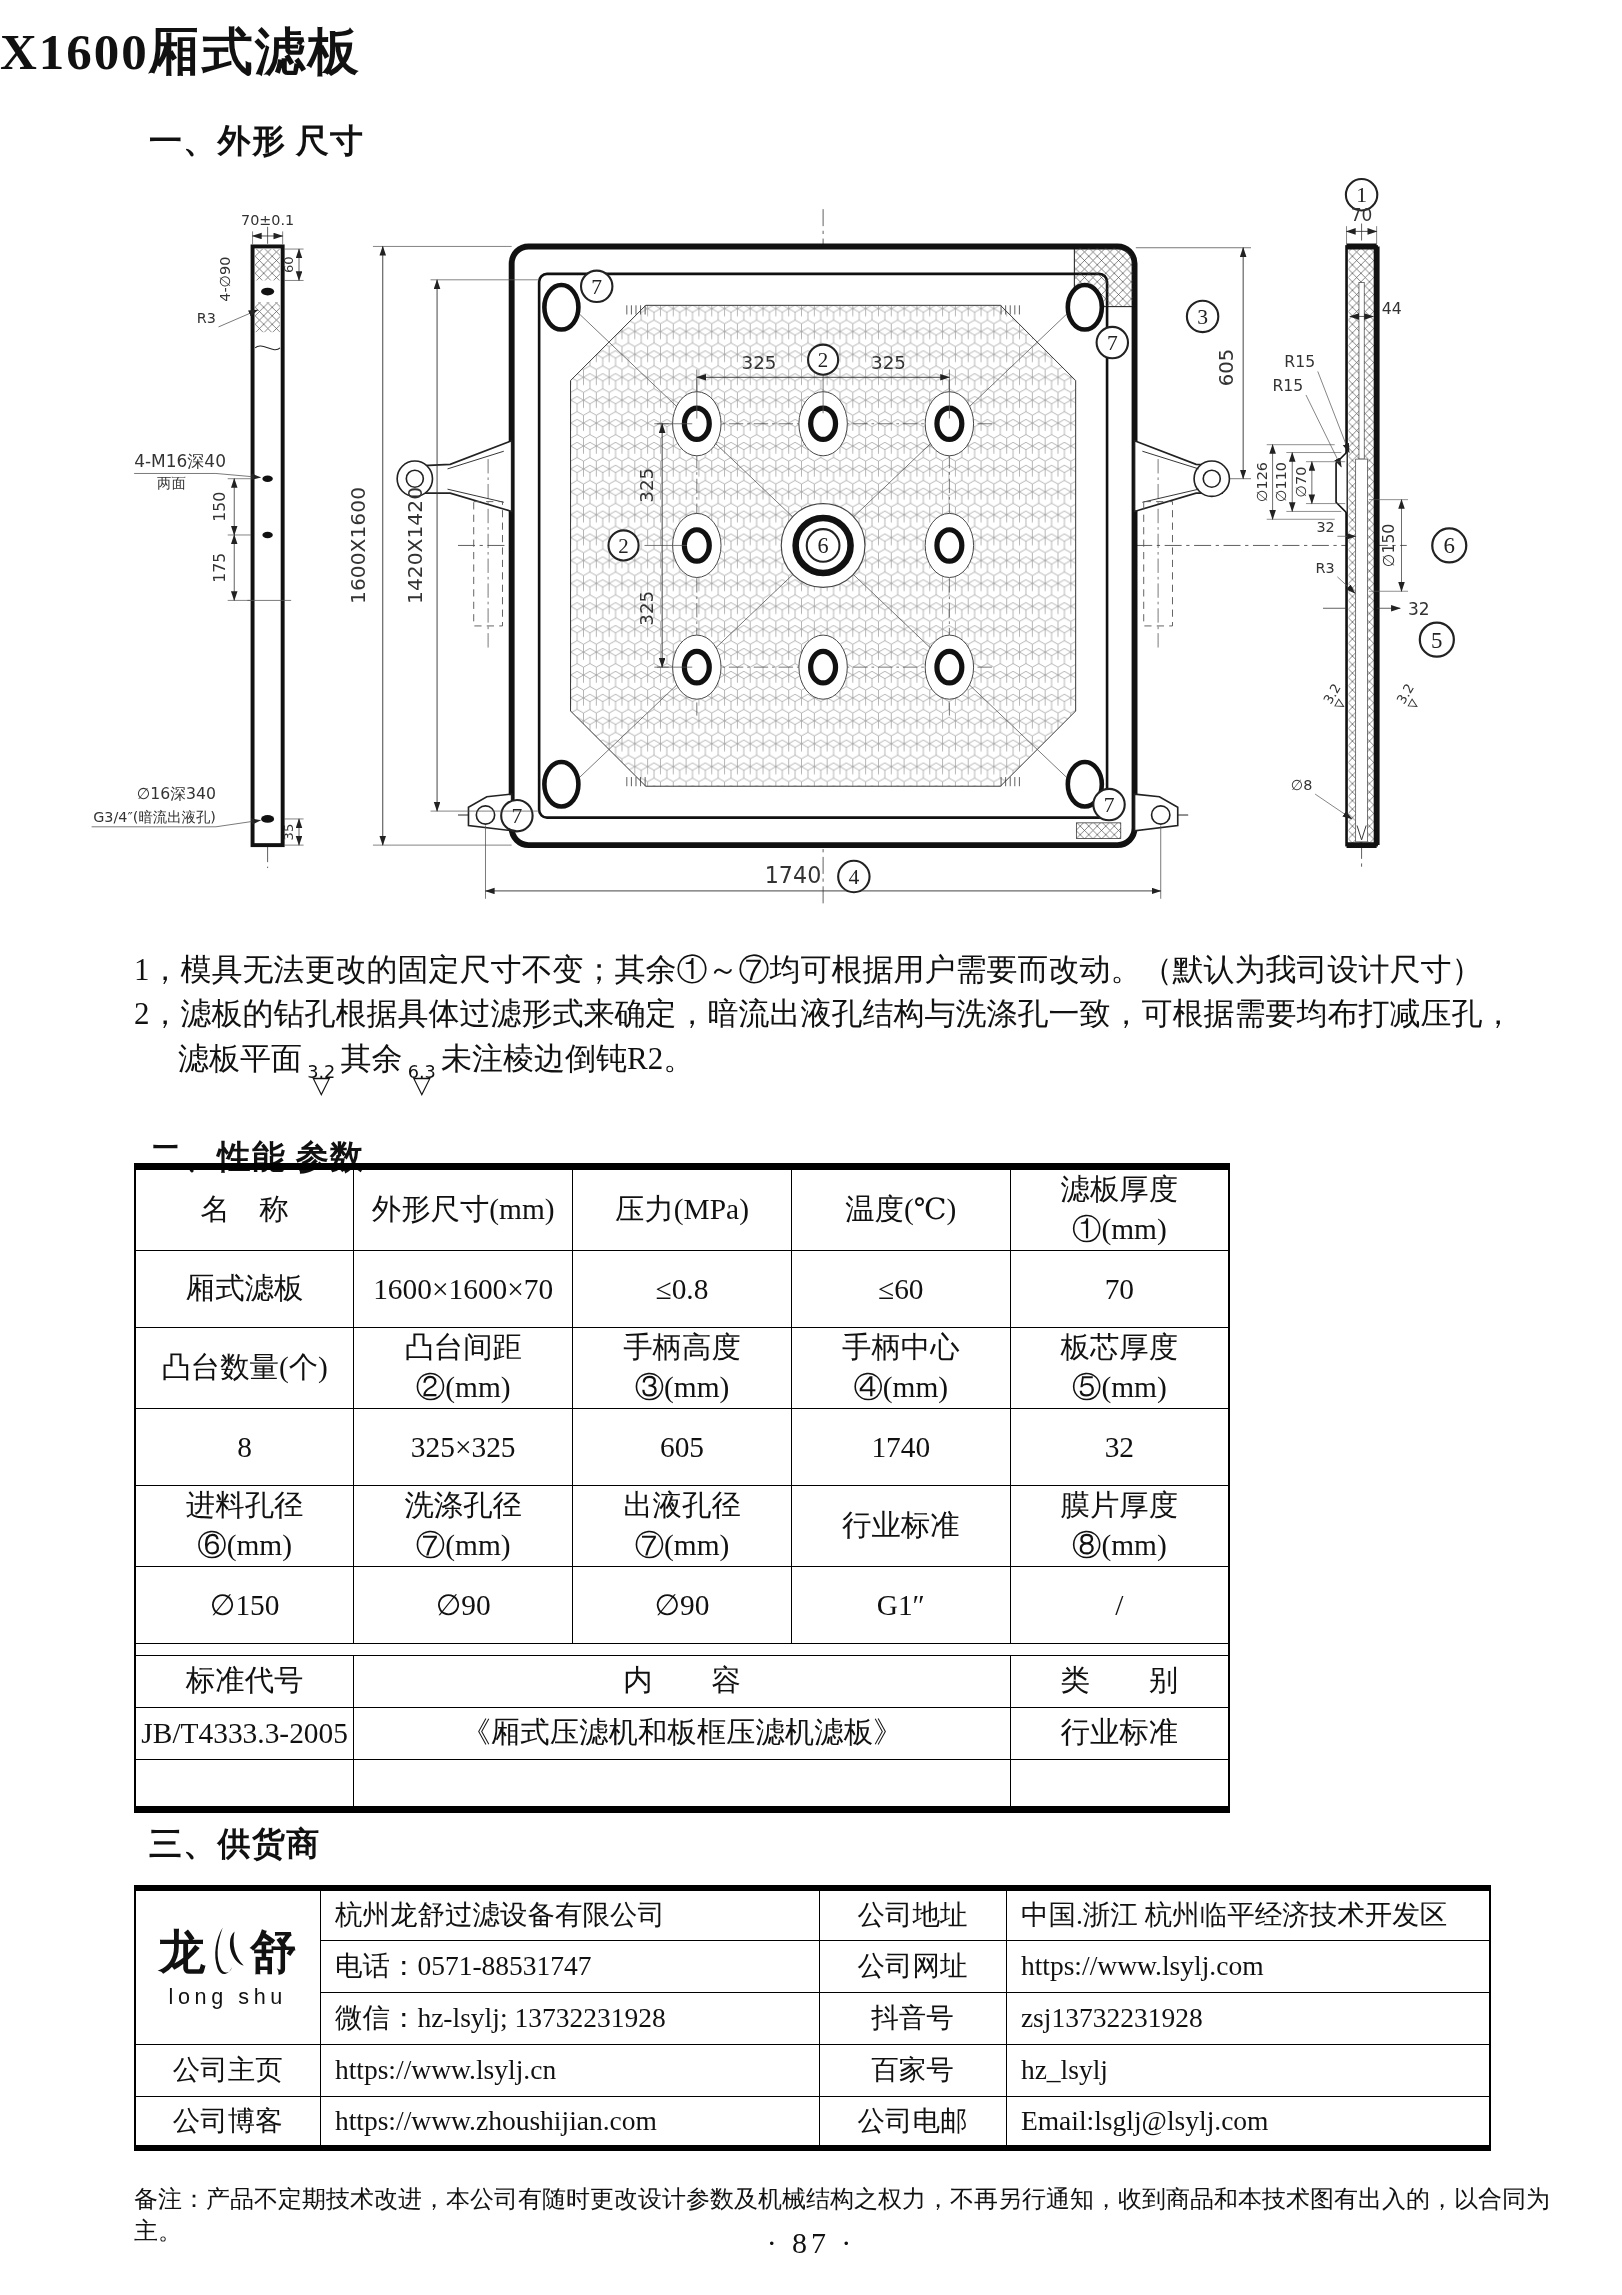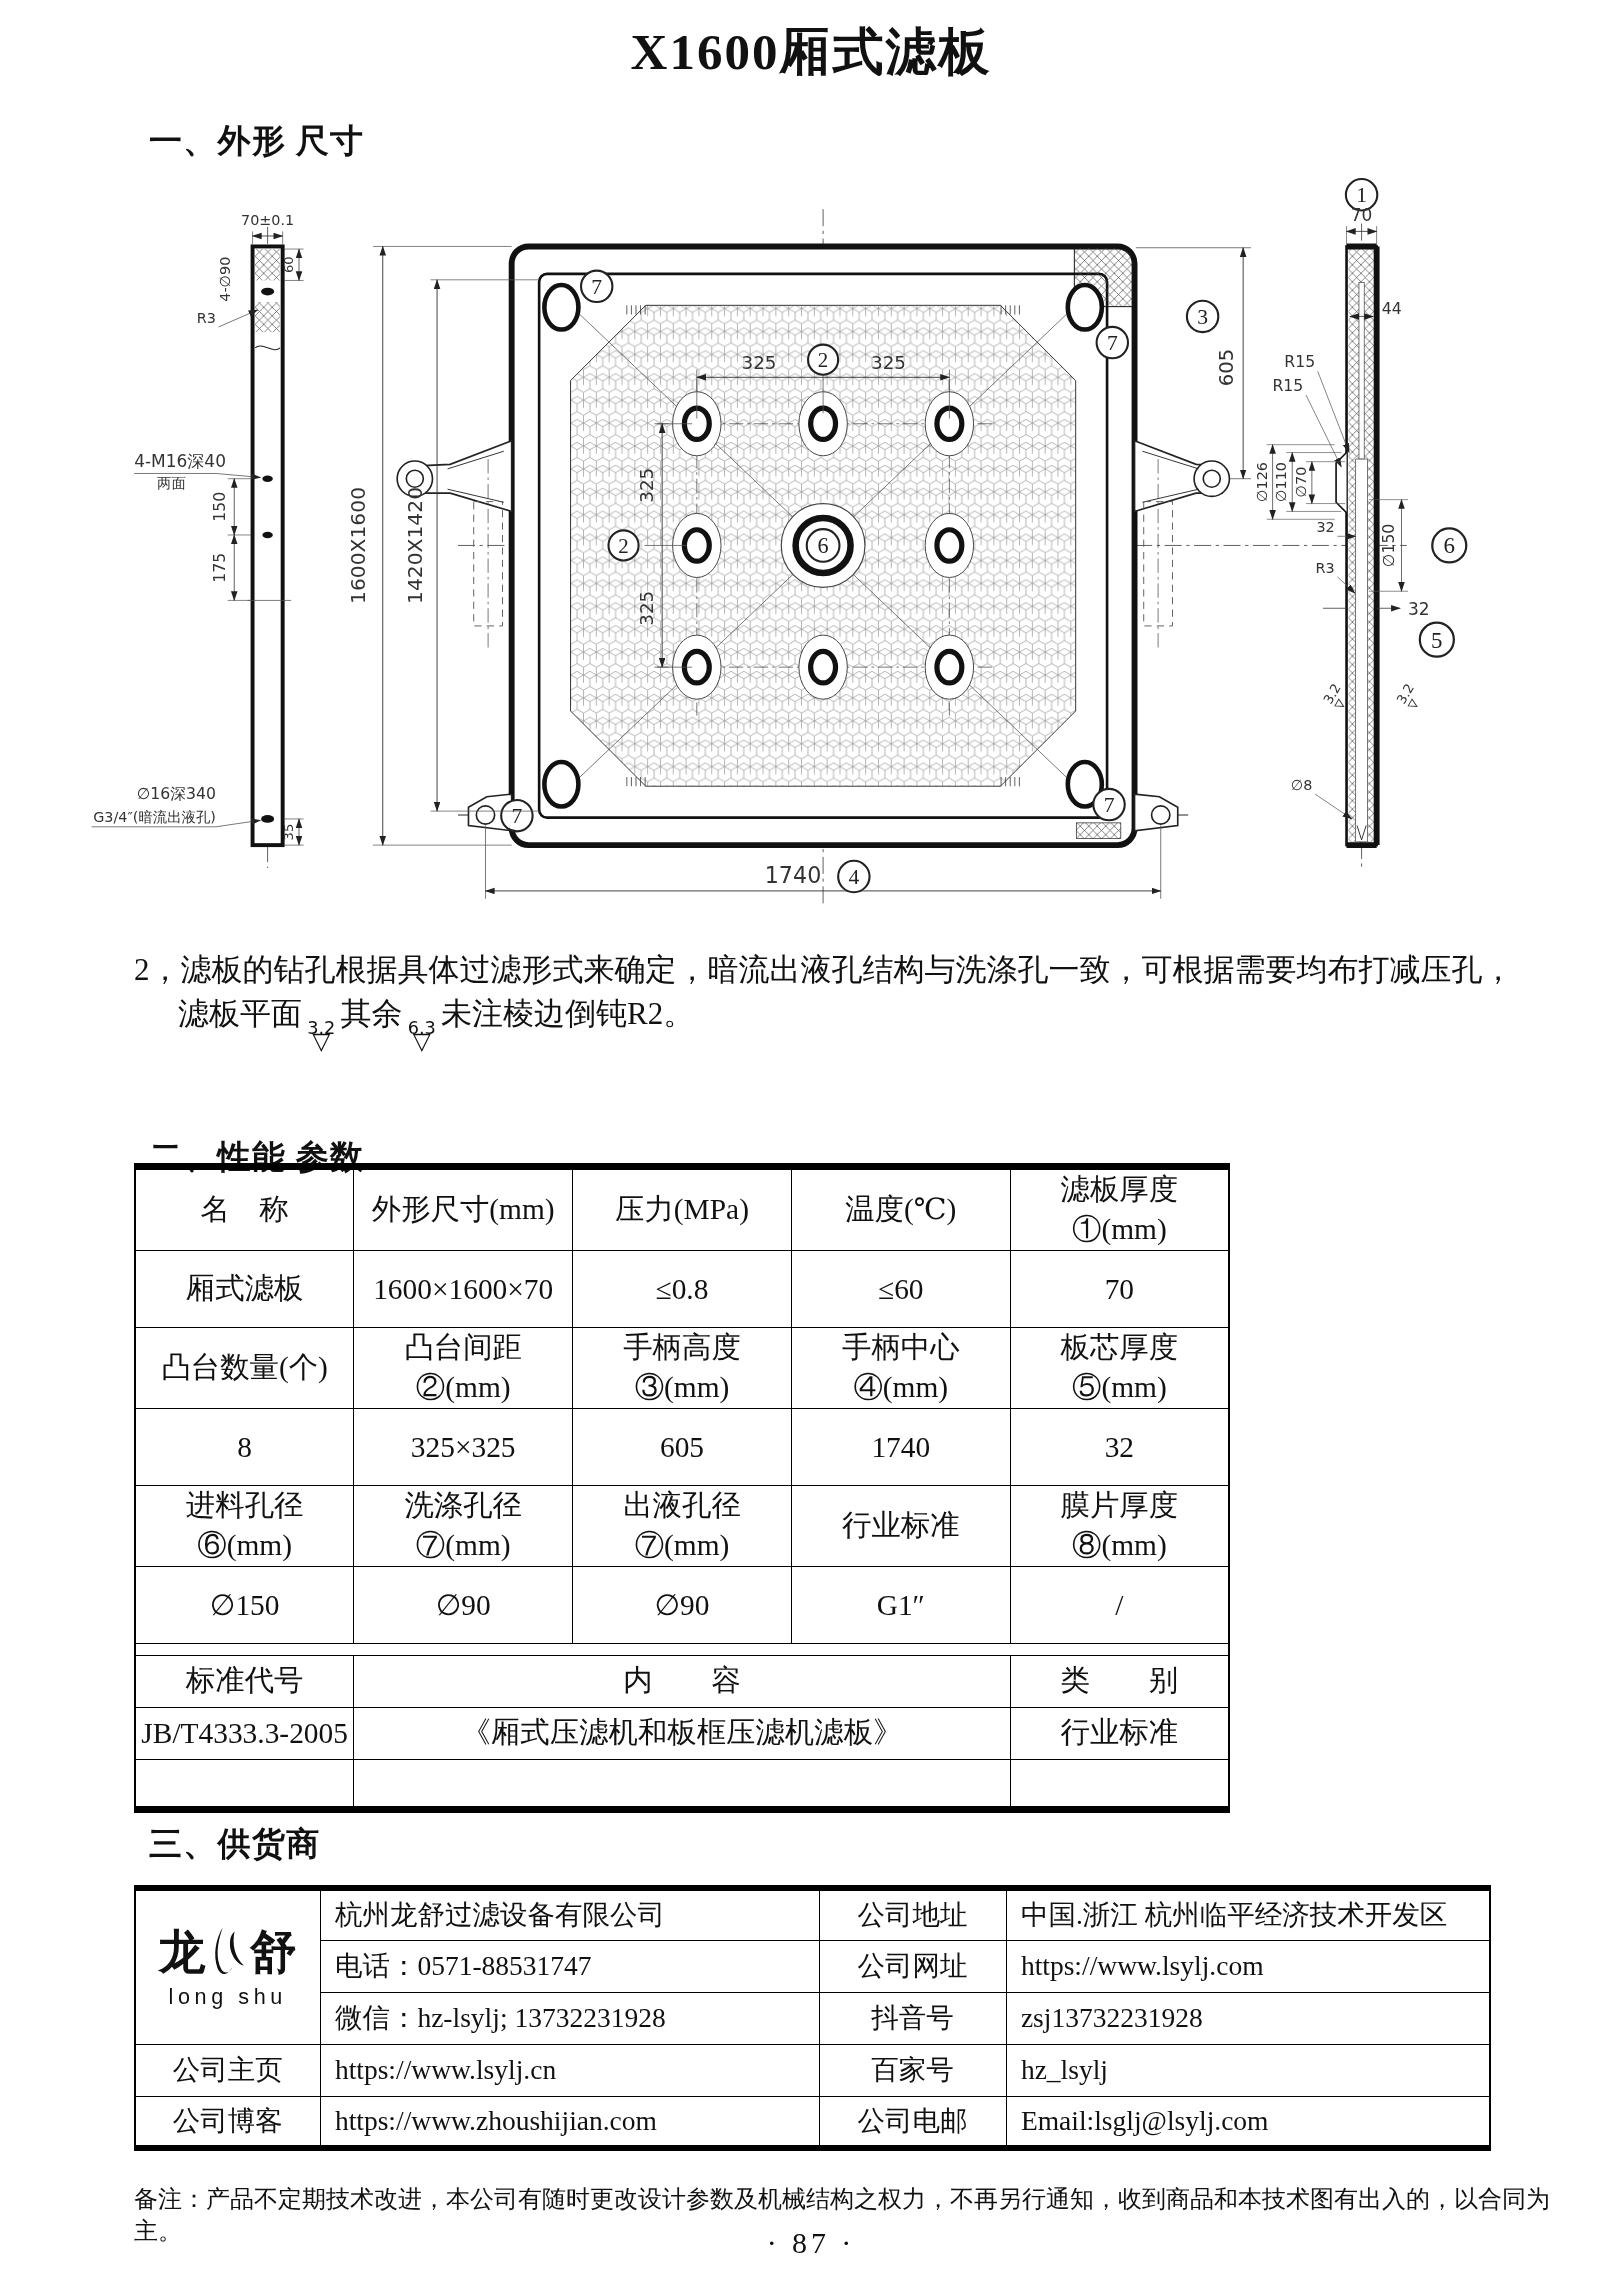--- a/index.html
+++ b/index.html
@@ -4,21 +4,21 @@
 <style>
   * { box-sizing: border-box; }
   html,body { margin:0; padding:0; }
   body {
     width:1622px; height:2295px; background:#ffffff; position:relative;
     font-family:"Liberation Serif","DejaVu Serif",serif; color:#111;
     overflow:hidden;
   }
   .abs { position:absolute; }
   .page-title {
-    top:18.3px; left:0; width:100%; text-align:center;
+    top:18.3px; left:0; width:100%; 
     font-size:51px; font-weight:bold; letter-spacing:2px;font-family:Liberation Serif, serif;
   }
   .sec-head { font-size:33px; font-weight:bold; letter-spacing:1.3px; }
   #head-dims { top:119px; left:149px; }
   #head-perf { top:1135px; left:149px; }
   #head-sup  { top:1822px; left:149px; }
 
   #drawing-wrap { top:171px; left:0; width:1622px; height:779px; }
   #drawing-wrap svg { display:block; }
   .dimtxt { font-family:"DejaVu Sans","Liberation Sans",sans-serif; fill:#333; }
@@ -340,20 +340,21 @@
         <path d="M2,6 L14,6 L8,18 Z" stroke="#333" fill="none" stroke-width="1.4"></path>
       </g>
       <text class="dimtxt" x="2006" y="946" font-size="22" text-anchor="end">∅8</text>
       <path d="M2010,952 L2066,990" stroke="#555" stroke-width="1.1" fill="none" marker-end="url(#arr)"></path>
     </g>
   </g>
 </svg>
 </div>
 
 <div class="abs" id="notes">
+  <div class="note-line">1，模具无法更改的固定尺寸不变；其余①～⑦均可根据用户需要而改动。（默认为我司设计尺寸）</div>
   <div class="note-line">2，滤板的钻孔根据具体过滤形式来确定，暗流出液孔结构与洗涤孔一致，可根据需要均布打减压孔，</div>
   <div class="note-line note-indent">
     <span>滤板平面</span><span class="fin">
         <span class="n">3.2</span>
         <span class="t">▽</span>
       </span><span>其余</span><span class="fin">
         <span class="n">6.3</span>
         <span class="t">▽</span>
       </span><span>未注棱边倒钝R2。</span>
   </div>

